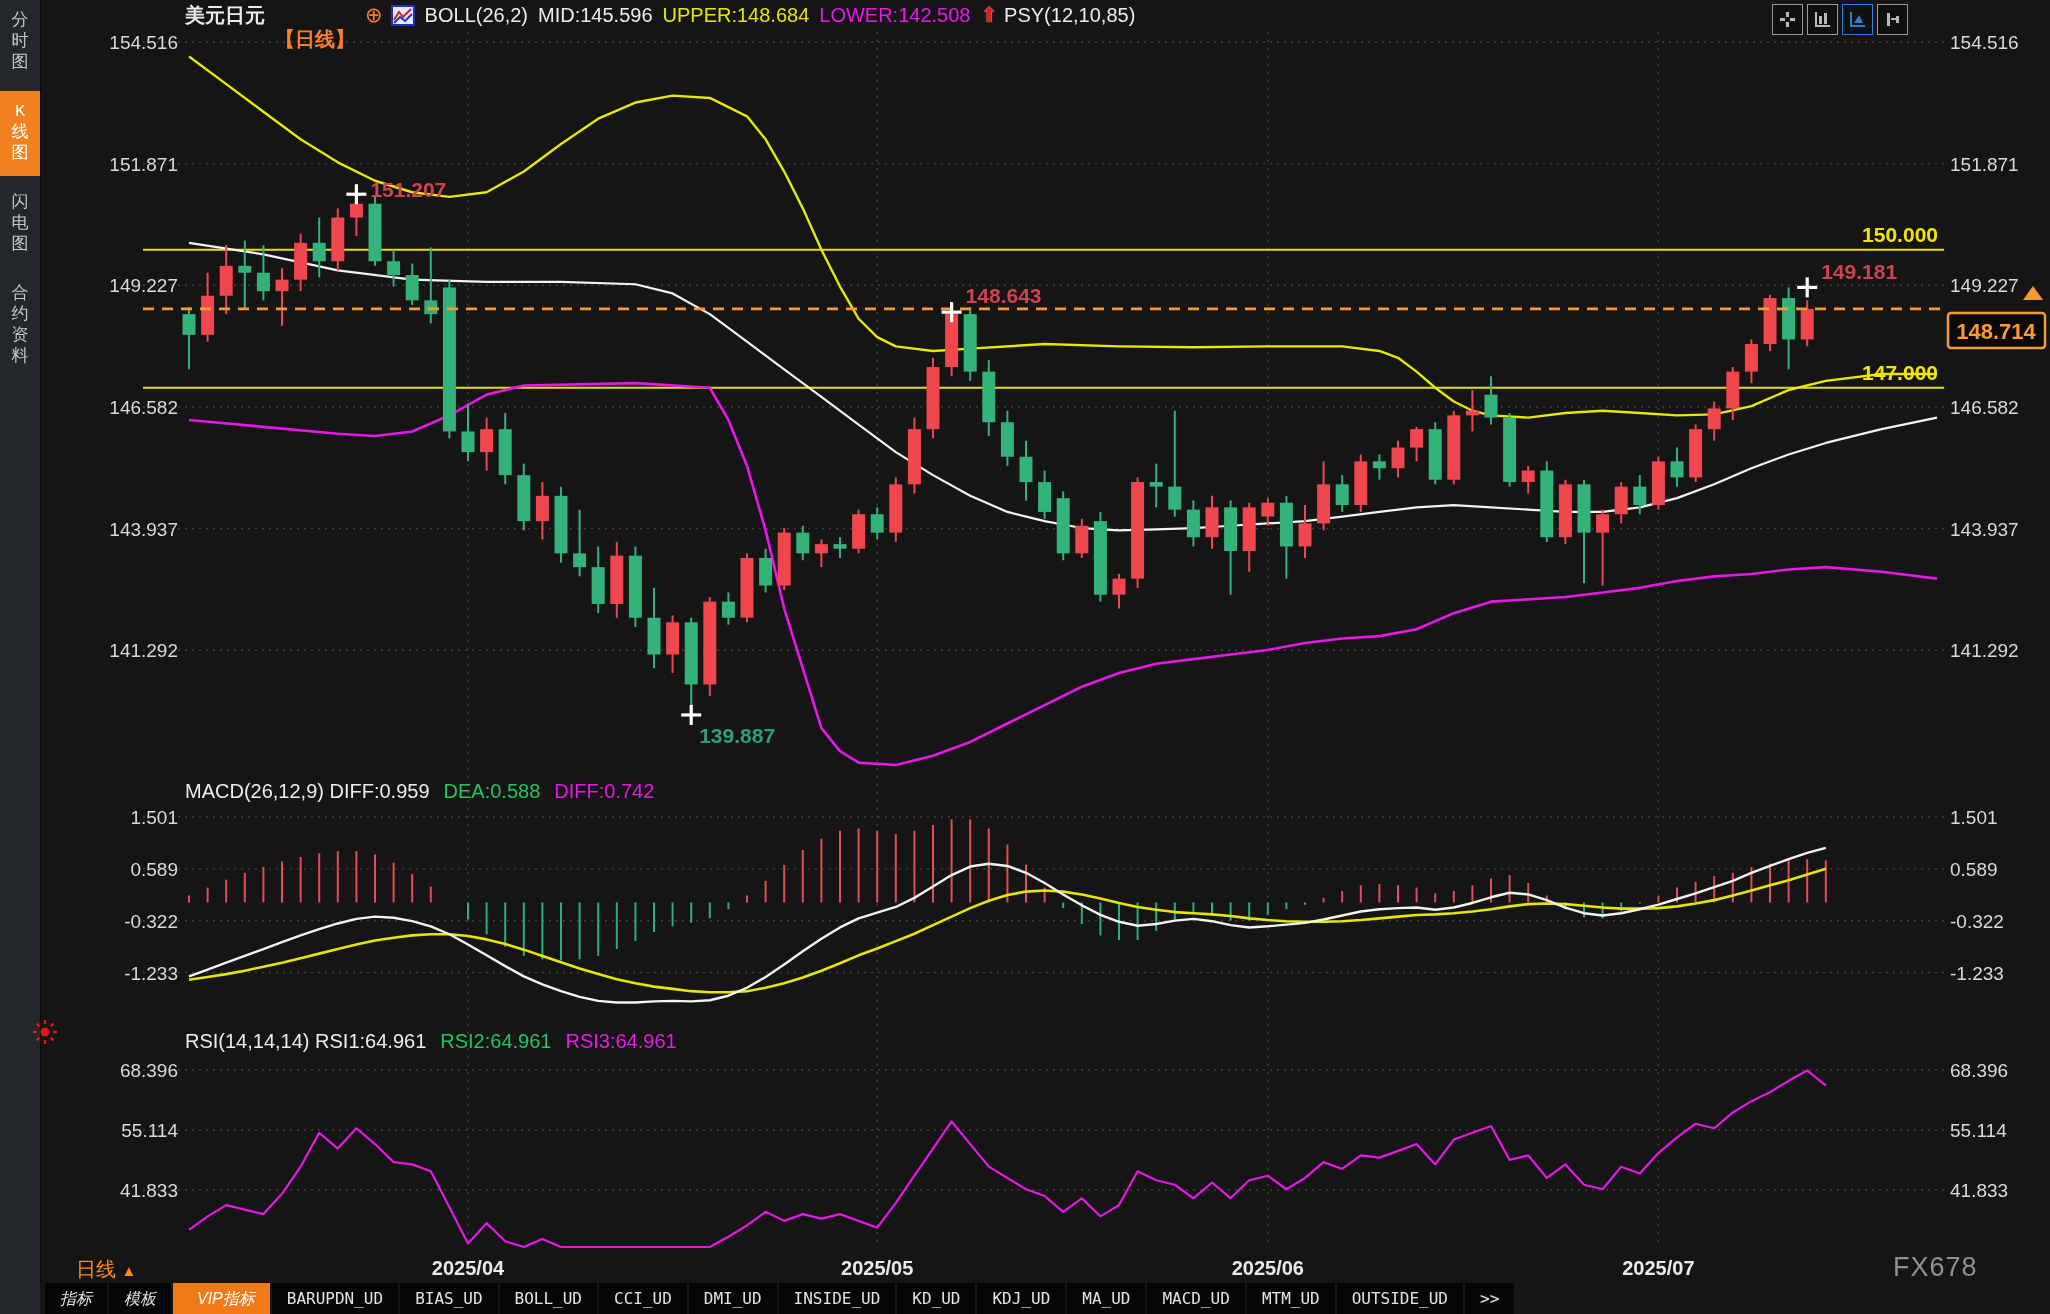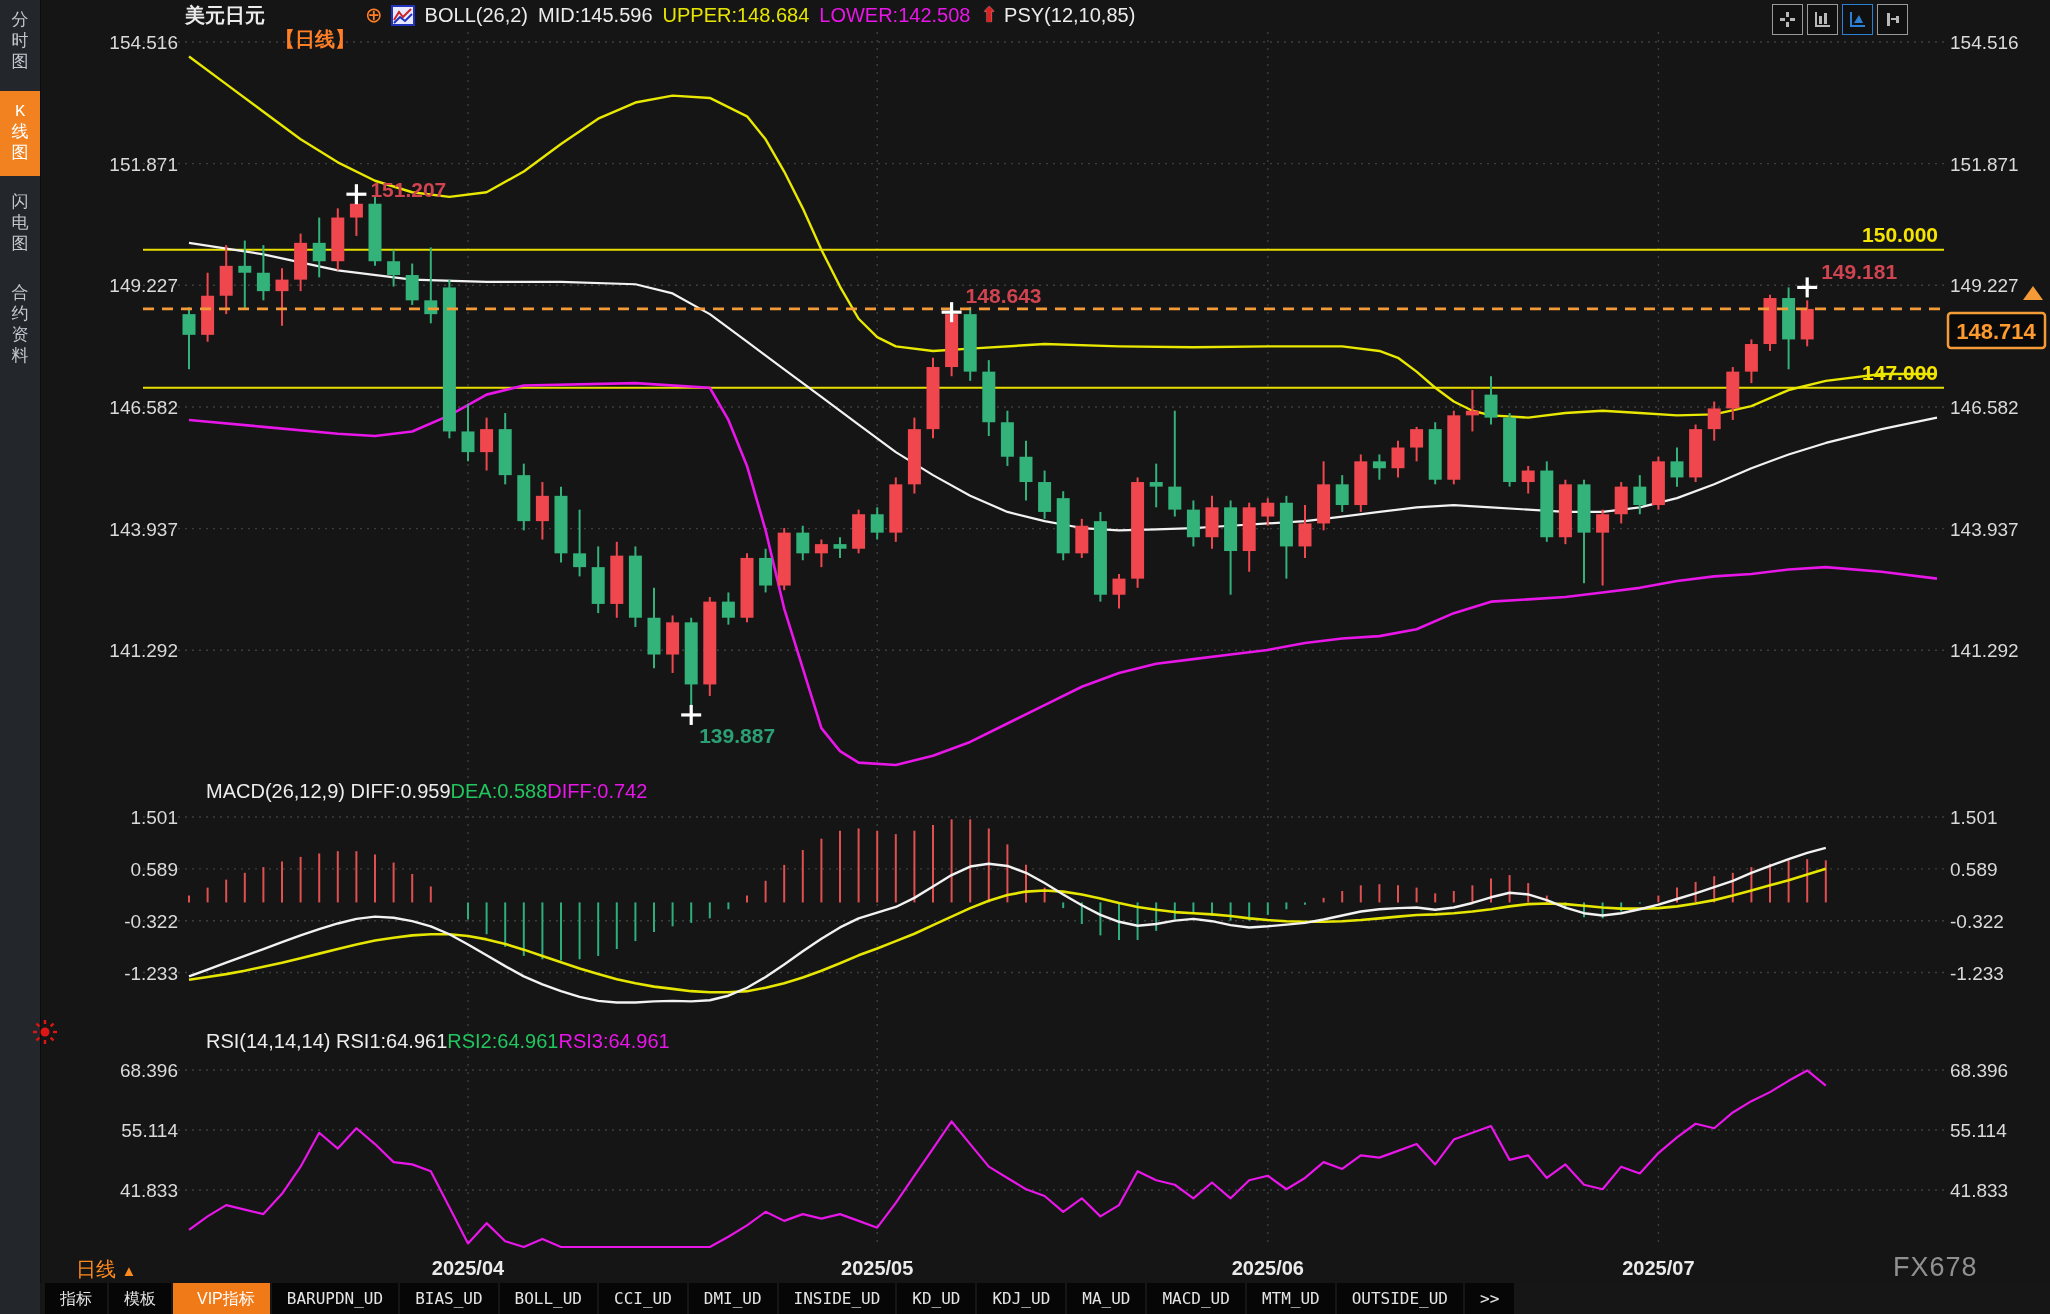--- a/index.html
+++ b/index.html
@@ -23,36 +23,36 @@
   .hdr .magenta{color:#e816e8;}
   .hdr .up-arrow{color:#e02020;font-size:21px;text-shadow:0 0 1px #fff;margin-right:6px;}
   .mini-chart-icon{display:inline-block;width:24px;height:21px;margin-right:8px;}
   
   .view-btns{position:absolute;top:4px;right:142px;display:flex;gap:4px;z-index:7;}
   .vbtn{width:29px;height:29px;background:#101010;border:1px solid #9a9a9a;
         display:flex;align-items:center;justify-content:center;cursor:pointer;}
   .vbtn.active{border-color:#2b7fd4;}
   
   .ind-row{position:absolute;left:185px;z-index:6;font-size:20px;color:#ececec;
-           display:flex;white-space:nowrap;margin-left:21px;}
+           display:flex;gap:14px;white-space:nowrap;}
   .ind-row .yellow{color:#22c55e;}
   .ind-row .magenta{color:#e816e8;}
   
   .period-sel{position:absolute;left:76px;top:1256px;z-index:6;color:#ff8a1e;
               font-size:20px;font-weight:normal;cursor:pointer;}
   .period-sel .tri{font-size:15px;}
   .watermark{position:absolute;left:1893px;top:1252px;z-index:6;color:#909090;
              font-size:27px;letter-spacing:1px;}
   
   .tabbar{position:absolute;left:40px;right:0;bottom:0;height:31px;background:#161616;
           display:flex;align-items:stretch;gap:2px;z-index:6;padding-left:5px;}
   .tab{background:#060606;color:#e4e4e4;font-size:16px;line-height:31px;
        padding:0 15px;cursor:pointer;font-family:"DejaVu Sans Mono","Liberation Mono",monospace;
        white-space:nowrap;}
-  .tab.cjk{font-family:"Liberation Sans","DejaVu Sans",sans-serif;}
+  .tab.cjk{font-family:"Liberation Sans","DejaVu Sans",sans-serif;font-style:italic;}
   .tab.active{background:#f07a18;color:#fff;padding-left:24px;}
   
   .burst{position:absolute;left:31px;top:1018px;z-index:6;}
   svg text{font-family:"Liberation Sans","DejaVu Sans",sans-serif;}
   #chart{position:absolute;left:0;top:0;z-index:1;}
 </style>
 </head>
 <body>
 
 <svg id="chart" width="2050" height="1314" viewBox="0 0 2050 1314">

